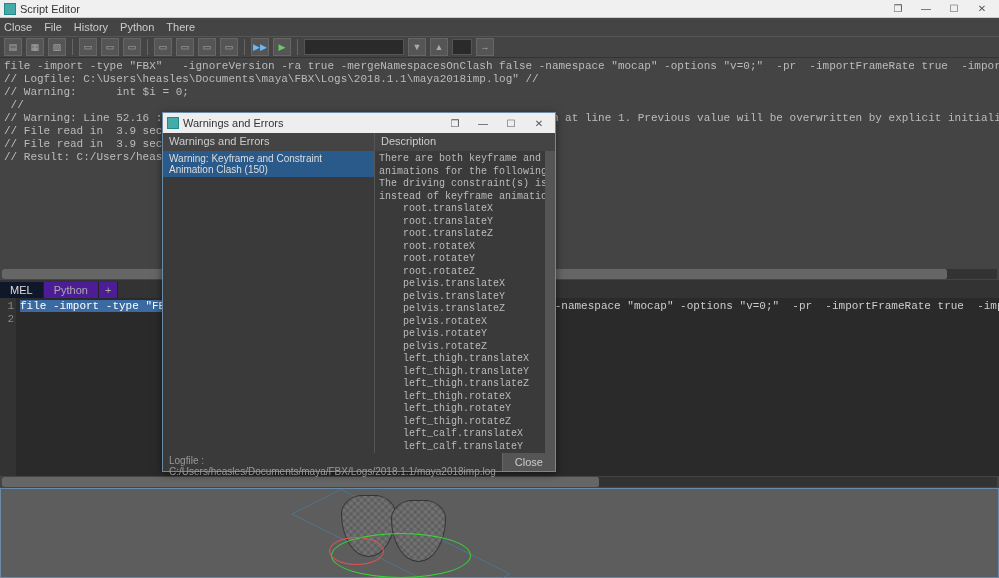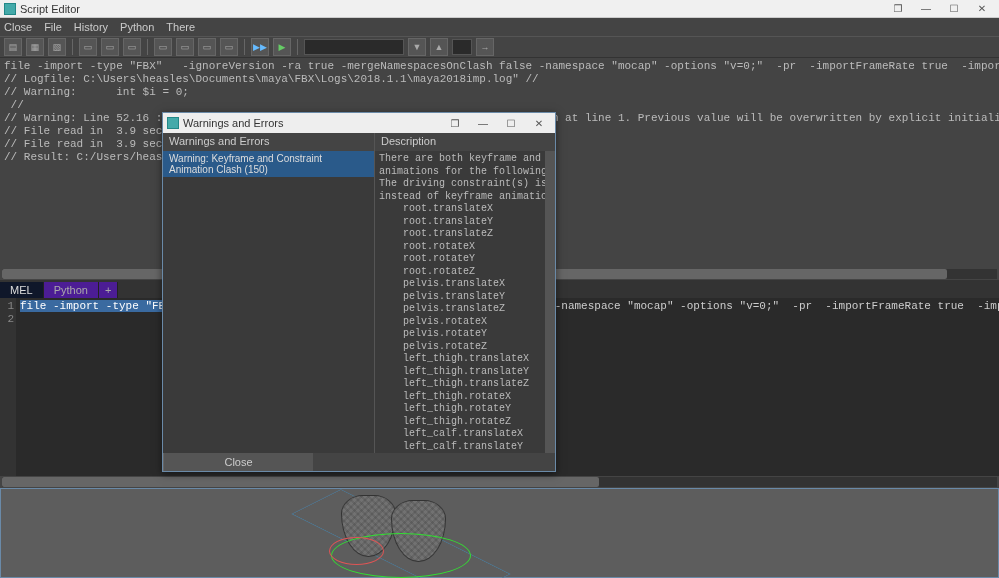--- a/index.html
+++ b/index.html
@@ -392,15 +392,16 @@
     left_foot.translateX
     left_foot.translateY
     left_foot.translateZ
     left_foot.rotateX
     left_foot.rotateY
     left_foot.rotateZ
     left_ball.translateX
     left_ball.translateY</div>
   </div>
   <div class="footer">
+    <div class="logfile">Logfile : C:/Users/heasles/Documents/maya/FBX/Logs/2018.1.1/maya2018imp.log</div>
     <div class="closebtn">Close</div>
   </div>
 </div>
 
 </body></html>

